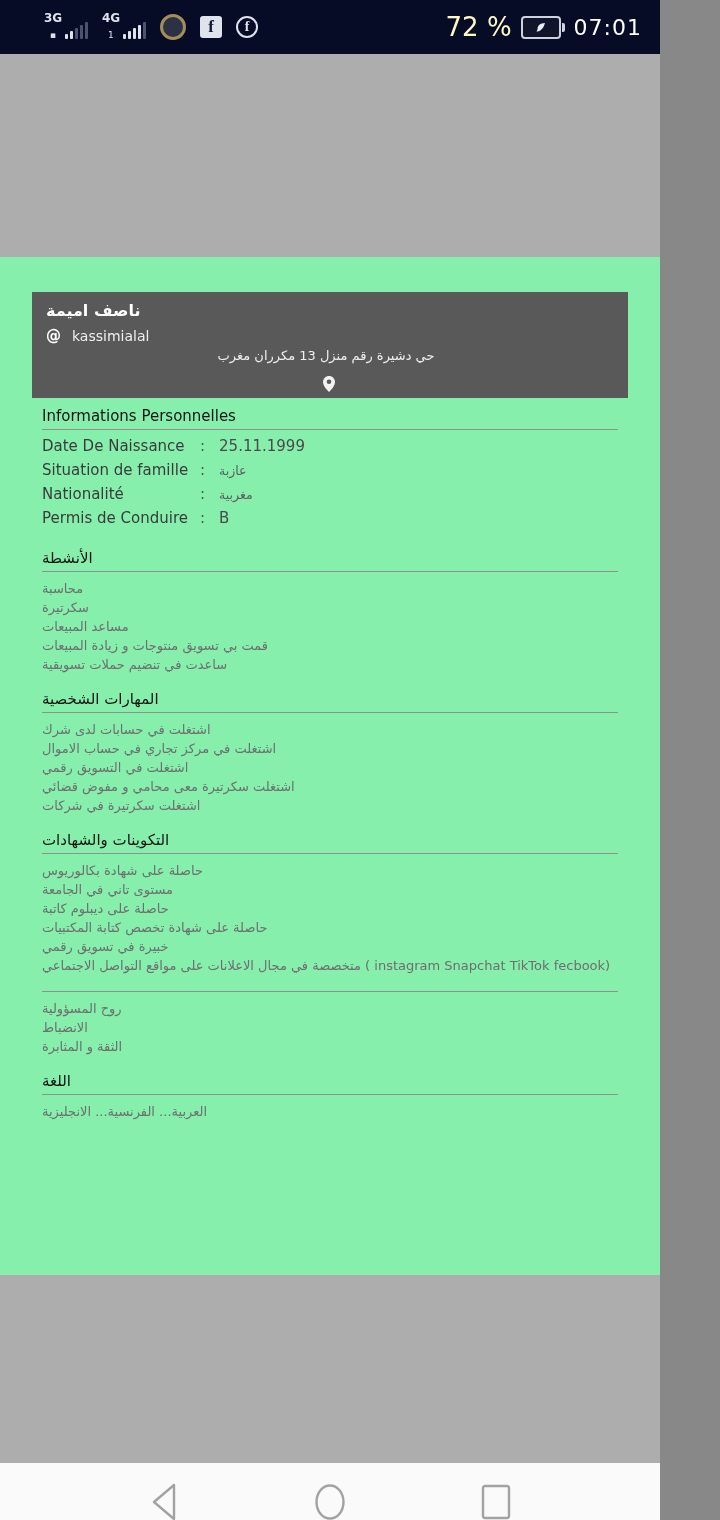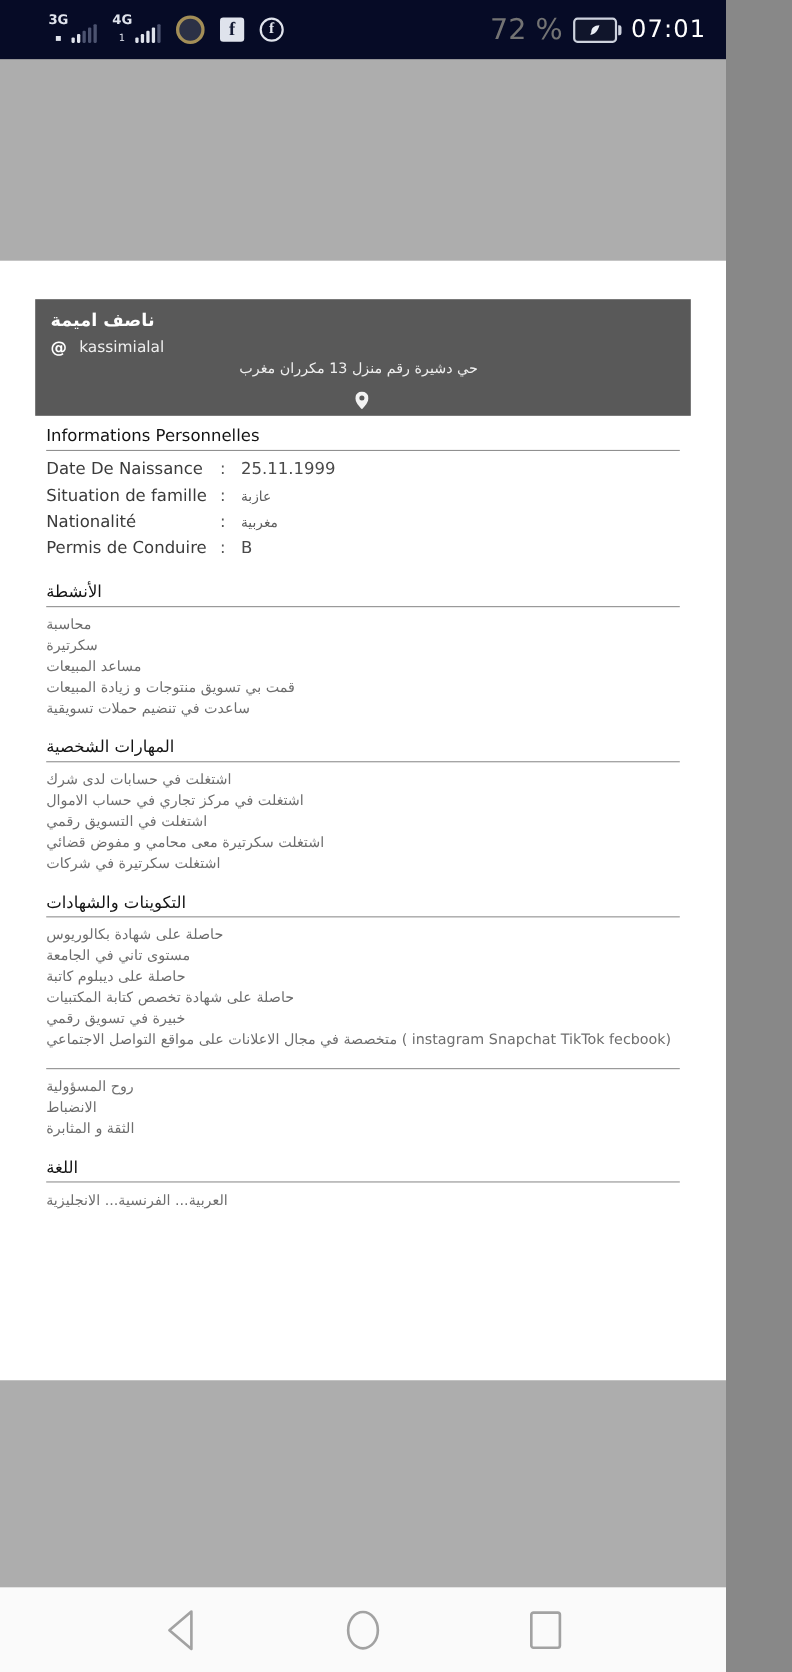--- a/index.html
+++ b/index.html
@@ -29,33 +29,33 @@
   .fb-square{
     width:22px;height:22px;border-radius:3px;background:#dfe3ec;color:#131a33;
     font-weight:bold;font-size:17px;line-height:22px;text-align:center;
     font-family:"Liberation Serif",serif;
   }
   .fb-circle{
     width:22px;height:22px;border-radius:50%;border:2px solid #dfe3ec;box-sizing:border-box;
     color:#dfe3ec;font-weight:bold;font-size:14px;line-height:18px;text-align:center;
     font-family:"Liberation Serif",serif;
   }
-  .batt-pct{font-size:26px;color:#737373;}
+  .batt-pct{font-size:26px;color:#fef9c3;}
   .battery{display:flex;align-items:center;}
   .batt-body{
     width:36px;height:19px;border:2px solid #cdd2de;border-radius:4px;
     background:#10152b;display:flex;align-items:center;justify-content:center;
   }
   .batt-nub{width:3px;height:9px;background:#cdd2de;border-radius:0 2px 2px 0;margin-left:1px;}
   .sb-time{font-size:22px;color:#fff;letter-spacing:1px;}
   
   .backdrop-top{height:183px;background:#adadad;flex:0 0 auto;}
   .backdrop-bottom{height:188px;background:#adadad;flex:0 0 auto;}
   
-  .page{height:1018px;background:#ffffff;flex:0 0 auto;box-sizing:border-box;padding-top:35px;}
+  .page{height:1018px;background:#86efac;flex:0 0 auto;box-sizing:border-box;padding-top:35px;margin-top:20px;}
   .header-card{
     margin:0 32px;height:106px;background:#595959;color:#fff;
     box-sizing:border-box;padding:9px 22px 0 14px;
   }
   .hc-name{font-size:16px;font-weight:bold;margin-bottom:7px;}
   .hc-row{display:flex;align-items:center;gap:11px;font-size:14px;color:#efefef;margin-bottom:3px;}
   .at-glyph{font-size:15px;font-weight:bold;color:#fff;}
   .phone-glyph{width:10px;height:16px;border:2px solid #eee;border-radius:2px;box-sizing:border-box;margin-left:1px;}
   .hc-address{font-size:13px;flex-direction:column;}
   .pin-glyph{margin-left:6px;position:relative;top:2px;}

